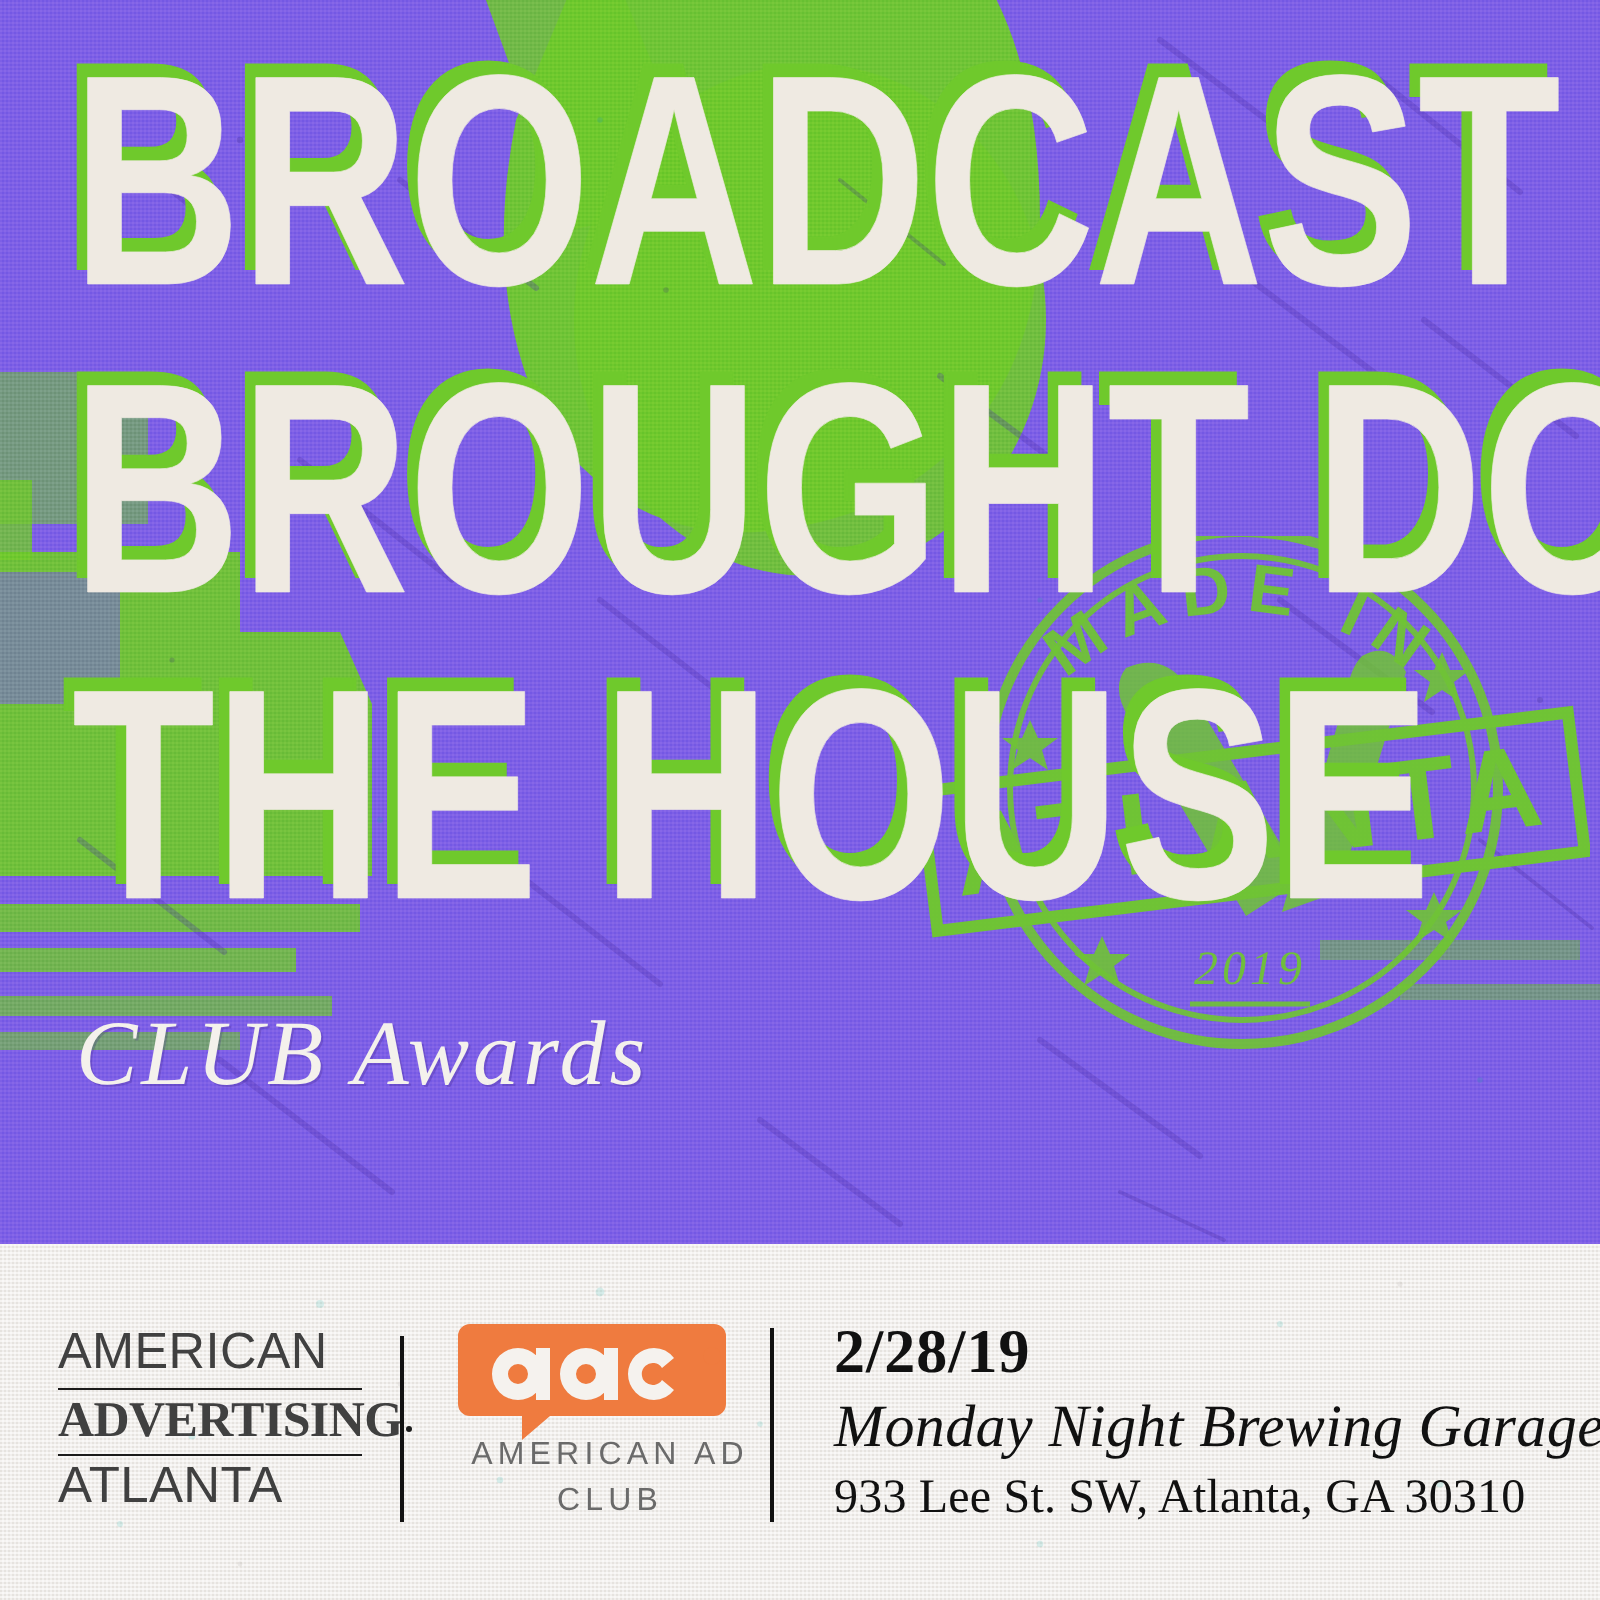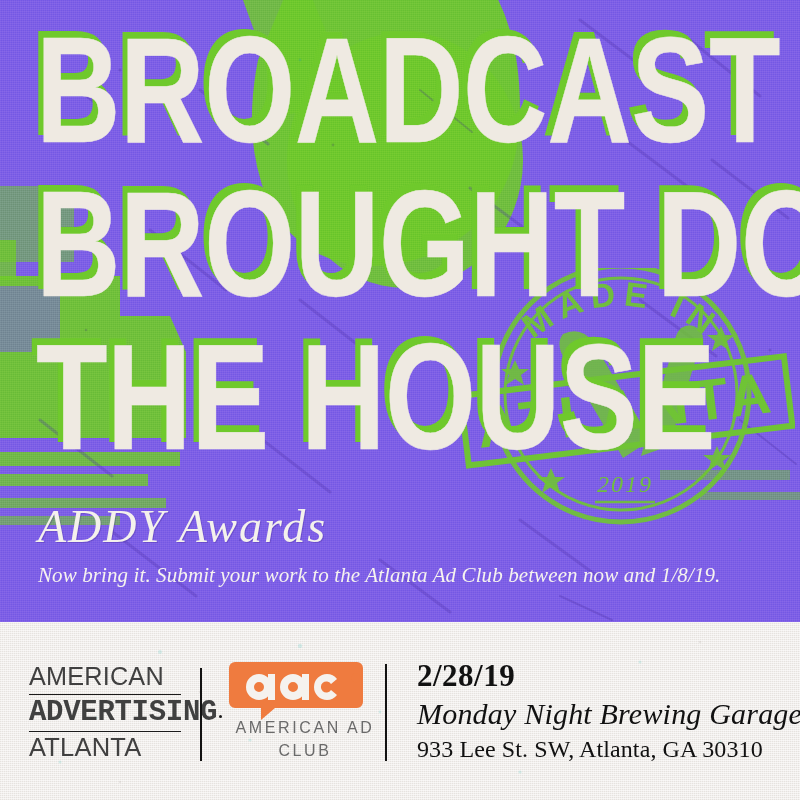--- a/index.html
+++ b/index.html
@@ -94,22 +94,22 @@
     position:absolute;left:29px;top:664px;width:152px;z-index:3;
     color:#404040;
   }
   .aaa-l1,.aaa-l3{
     font-family:"Liberation Sans",sans-serif;
     font-weight:400;font-size:25.5px;letter-spacing:.2px;
     line-height:1;white-space:nowrap;
   }
   .aaa-l1{transform:scaleX(.99);transform-origin:left;}
   .aaa-l2{
-    font-family:Liberation Mono, monospace;
-    font-weight:700;font-size:29px;letter-spacing:-.3px;
+    font-family:Liberation Serif, serif;
+    font-weight:700;font-size:25px;letter-spacing:-.3px;
     line-height:1;white-space:nowrap;position:relative;
   }
   .aaa-rule{height:1.4px;background:#1b1b1b;margin:4px 0 3px 0;}
   .aaa-dot{
     display:inline-block;width:3px;height:3px;border-radius:50%;
     background:#1b1b1b;vertical-align:2px;margin-left:2px;
   }
 
   .divider{
     position:absolute;width:2px;background:#121212;z-index:3;
@@ -255,22 +255,21 @@
       <text x="170" y="224" text-anchor="middle" font-family="'Liberation Serif',serif" font-size="24" font-style="italic" letter-spacing="2" fill="#6fc92c" opacity=".95">2019</text>
       <line x1="140" y1="234" x2="200" y2="234" stroke="#6fc92c" stroke-width="2.5" opacity=".9"></line>
     </svg>
 
     <div class="headline">
       <div class="hline l1">BROADCAST THAT</div>
       <div class="hline l2">BROUGHT DOWN</div>
       <div class="hline l3">THE HOUSE</div>
     </div>
 
-    <div class="addy">ADDY Awards</div>
-    <div class="tagline">Now bring it. Submit your work to the Atlanta Ad Club between now and 1/8/19.</div>
+    <div class="addy">CLUB Awards</div>
   </div>
 
   <div class="footer">
     <div class="footer-paper"></div>
     <svg class="footer-speckle" viewBox="0 0 800 178">
       <g fill="#5fc9c4" opacity=".45">
         <circle cx="160" cy="30" r="2"></circle>
           <circle cx="96" cy="96" r="1.8"></circle>
         <circle cx="300" cy="24" r="2.2"></circle>
           <circle cx="250" cy="118" r="1.6"></circle>

